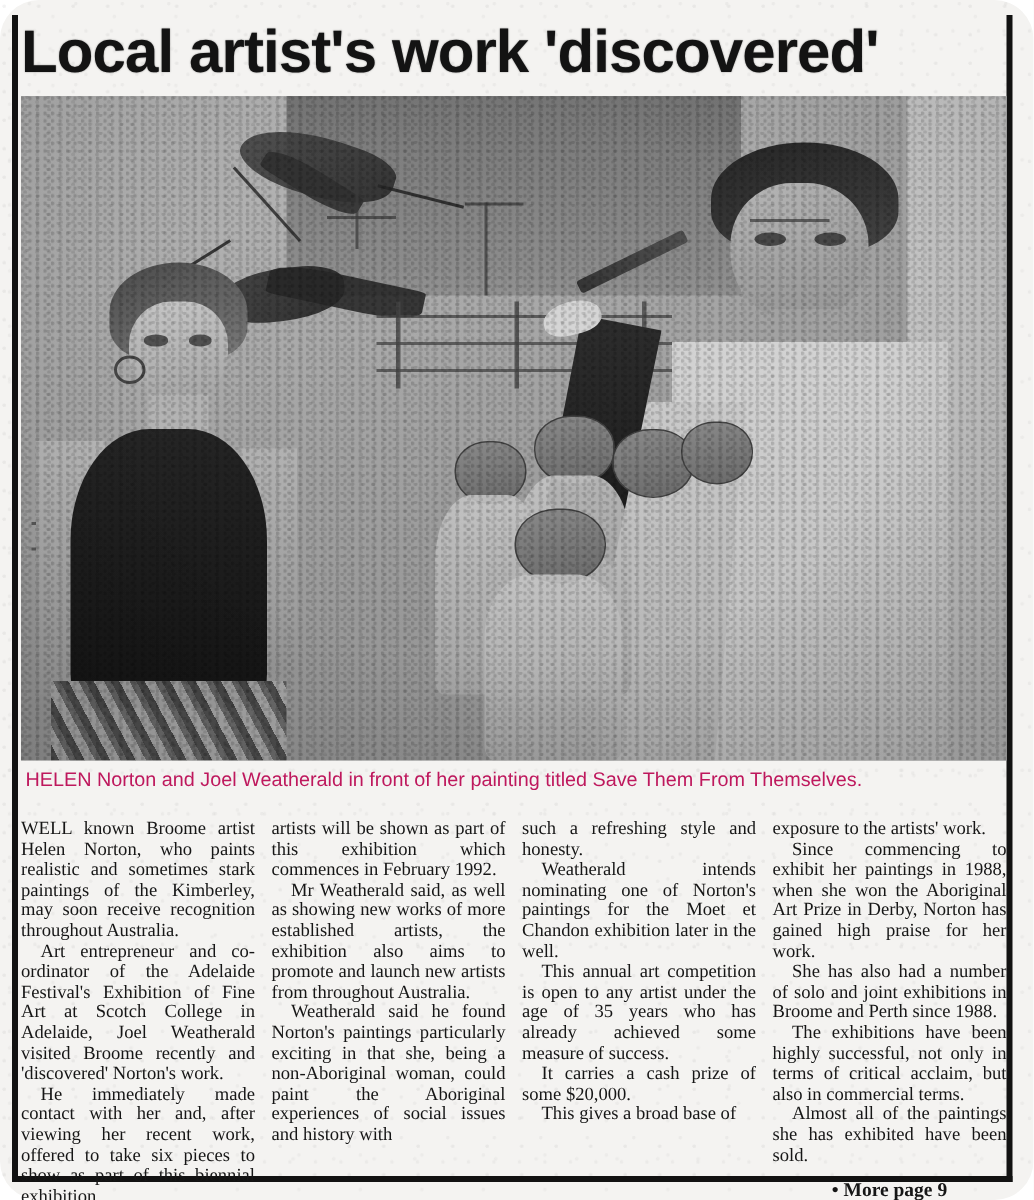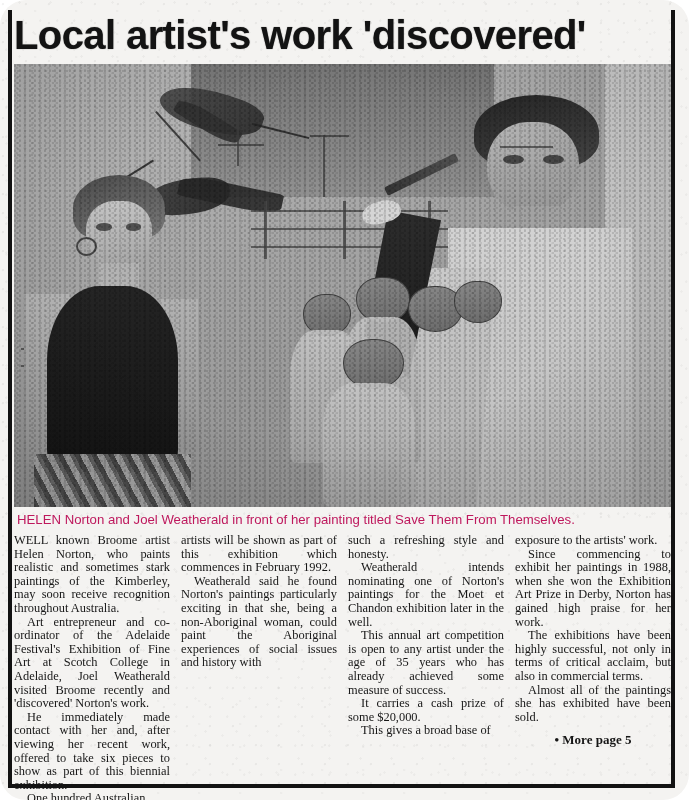--- a/index.html
+++ b/index.html
@@ -350,21 +350,21 @@
     font-size: 13.2px;
     line-height: 16px;
     color: #be185d;
     white-space: nowrap;
   }
 
   
   #columns {
     position: absolute;
     left: 14px;
-    top: 534px;
+    top: 546px;
     width: 657px;
     height: 248px;
     display: flex;
     gap: 11px;
   }
   .col {
     flex: 1 1 0;
     min-width: 0;
   }
   .col p {
@@ -474,33 +474,35 @@
 
     <div class="col">
       <p class="lead">WELL known Broome artist Helen Norton, who paints realistic and sometimes stark paintings of the Kimberley, may soon receive recognition throughout Australia.</p>
       <p>Art entrepreneur and co-ordinator of the Adelaide Festival's Exhibition of Fine Art at Scotch College in Adelaide, Joel Weatherald visited Broome recently and 'discovered' Norton's work.</p>
       <p>He immediately made contact with her and, after viewing her recent work, offered to take six pieces to show as part of this biennial exhibition.</p>
       <p>One hundred Australian</p>
     </div>
 
     <div class="col">
       <p class="lead">artists will be shown as part of this exhibition which commences in February 1992.</p>
+      <p>Mr Weatherald said, as well as showing new works of more established artists, the exhibition also aims to promote and launch new artists from throughout Australia.</p>
       <p>Weatherald said he found Norton's paintings particularly exciting in that she, being a non-Aboriginal woman, could paint the Aboriginal experiences of social issues and history with</p>
     </div>
 
     <div class="col">
       <p class="lead">such a refreshing style and honesty.</p>
       <p>Weatherald intends nominating one of Norton's paintings for the Moet et Chandon exhibition later in the well.</p>
       <p>This annual art competition is open to any artist under the age of 35 years who has already achieved some measure of success.</p>
       <p>It carries a cash prize of some $20,000.</p>
       <p>This gives a broad base of</p>
     </div>
 
     <div class="col">
       <p class="lead">exposure to the artists' work.</p>
-      <p>Since commencing to exhibit her paintings in 1988, when she won the Exhibition Art Prize in Derby, Norton has gained high praise for her work.</p>
+      <p>Since commencing to exhibit her paintings in 1988, when she won the Aboriginal Art Prize in Derby, Norton has gained high praise for her work.</p>
+      <p>She has also had a number of solo and joint exhibitions in Broome and Perth since 1988.</p>
       <p>The exhibitions have been highly successful, not only in terms of critical acclaim, but also in commercial terms.</p>
       <p>Almost all of the paintings she has exhibited have been sold.</p>
-      <p class="more">• More page 5</p>
+      <p class="more">• More page 9</p>
     </div>
 
   </div>
 </div>
 
 </body></html>

